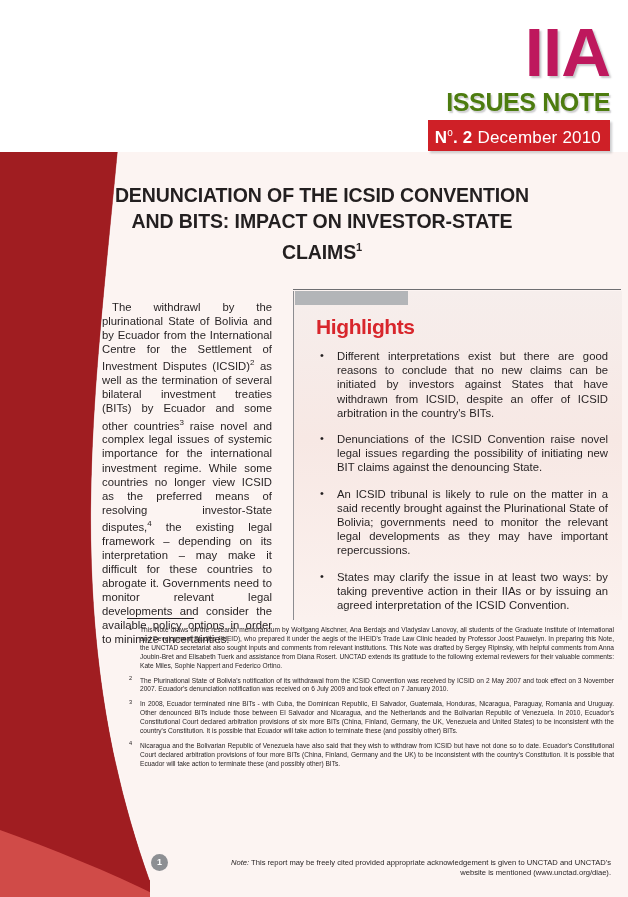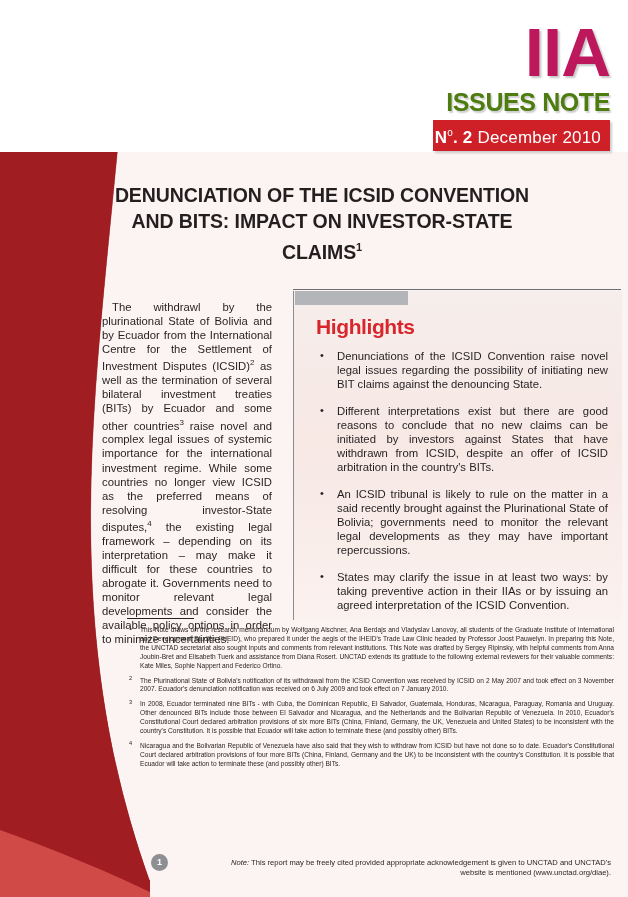--- a/index.html
+++ b/index.html
@@ -112,21 +112,21 @@
     text-align: right;
     text-shadow: 1.5px 1.5px 1.5px rgba(130,130,135,0.4);
   }
   .iia-date {
     display: inline-block;
     background: #cf2027;
     color: #ffffff;
     font-family: "Liberation Sans", sans-serif;
     font-size: 17px;
     line-height: 21px;
-    padding: 2px 9px 3px 2px;
+    padding: 2px 9px 3px 7px;
     margin-top: 4px;
     letter-spacing: 0.2px;
     box-shadow: 2px 2px 2px rgba(130,130,135,0.4);
   }
   .iia-date b { font-weight: bold; }
   .iia-date sup { font-size: 10px; vertical-align: super; }
 
   
   .left-curve {
     position: absolute;
@@ -400,22 +400,22 @@
     <div class="doc-title"><span>DENUNCIATION OF THE ICSID CONVENTION AND BITS: IMPACT ON INVESTOR-STATE CLAIMS</span><sup>1</sup></div>
 
     <div class="intro-col">
       <p class="intro-body"><span>The withdrawl by the plurinational State of Bolivia and by Ecuador from the International Centre for the Settlement of Investment Disputes (ICSID)</span><sup>2</sup><span> as well as the termination of several bilateral investment treaties (BITs) by Ecuador and some other countries</span><sup>3</sup><span> raise novel and complex legal issues of systemic importance for the international investment regime. While some countries no longer view ICSID as the preferred means of resolving investor-State disputes,</span><sup>4</sup><span> the existing legal framework – depending on its interpretation – may make it difficult for these countries to abrogate it. Governments need to monitor relevant legal developments and consider the available policy options in order to minimize uncertainties.</span></p>
     </div>
 
     <div class="hl-topline"></div>
     <div class="hl-box">
       <div class="hl-head">Highlights</div>
       <ul class="hl-list">
+        <li>Different interpretations exist but there are good reasons to conclude that no new claims can be initiated by investors against States that have withdrawn from ICSID, despite an offer of ICSID arbitration in the country's BITs.</li>
         <li>Denunciations of the ICSID Convention raise novel legal issues regarding the possibility of initiating new BIT claims against the denouncing State.</li>
-        <li>Different interpretations exist but there are good reasons to conclude that no new claims can be initiated by investors against States that have withdrawn from ICSID, despite an offer of ICSID arbitration in the country's BITs.</li>
         <li>An ICSID tribunal is likely to rule on the matter in a said recently brought against the Plurinational State of Bolivia; governments need to monitor the relevant legal developments as they may have important repercussions.</li>
         <li>States may clarify the issue in at least two ways: by taking preventive action in their IIAs or by issuing an agreed interpretation of the ICSID Convention.</li>
       </ul>
     </div>
     <div class="hl-graybar"></div>
 
     <div class="fn-rule"></div>
     <div class="footnotes">
       <div class="fn">
         <span class="fn-num">1</span>

